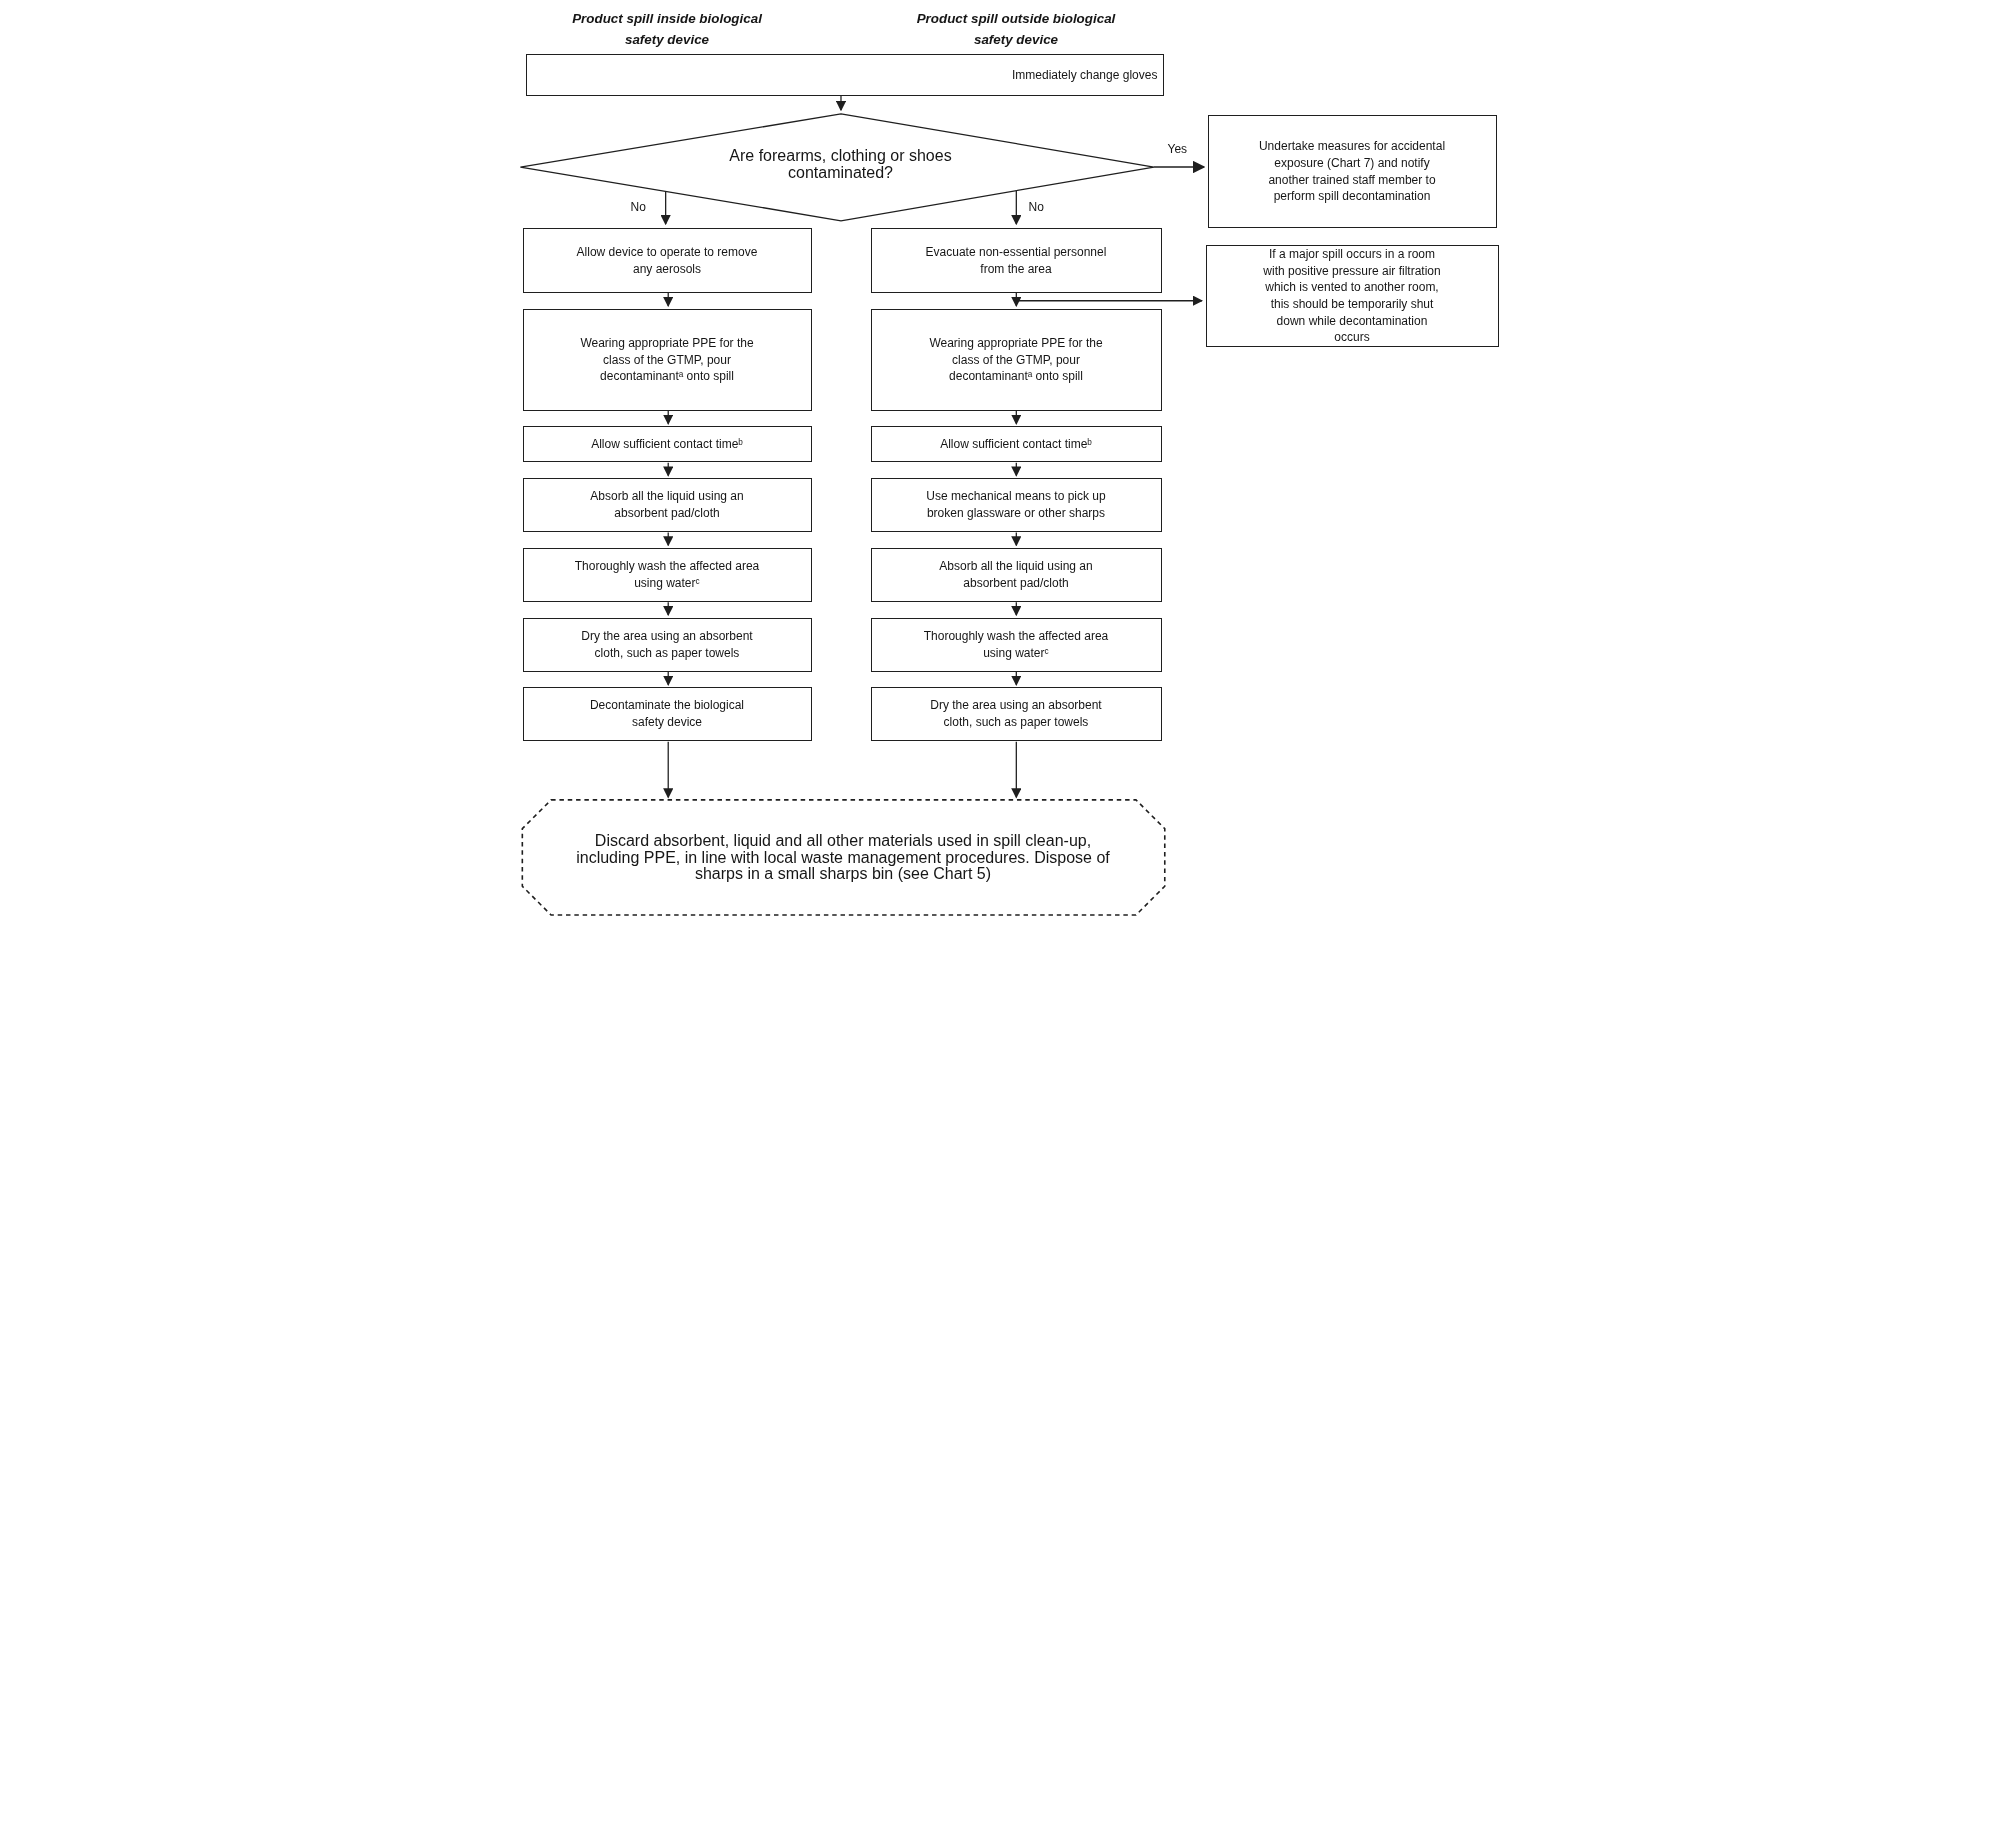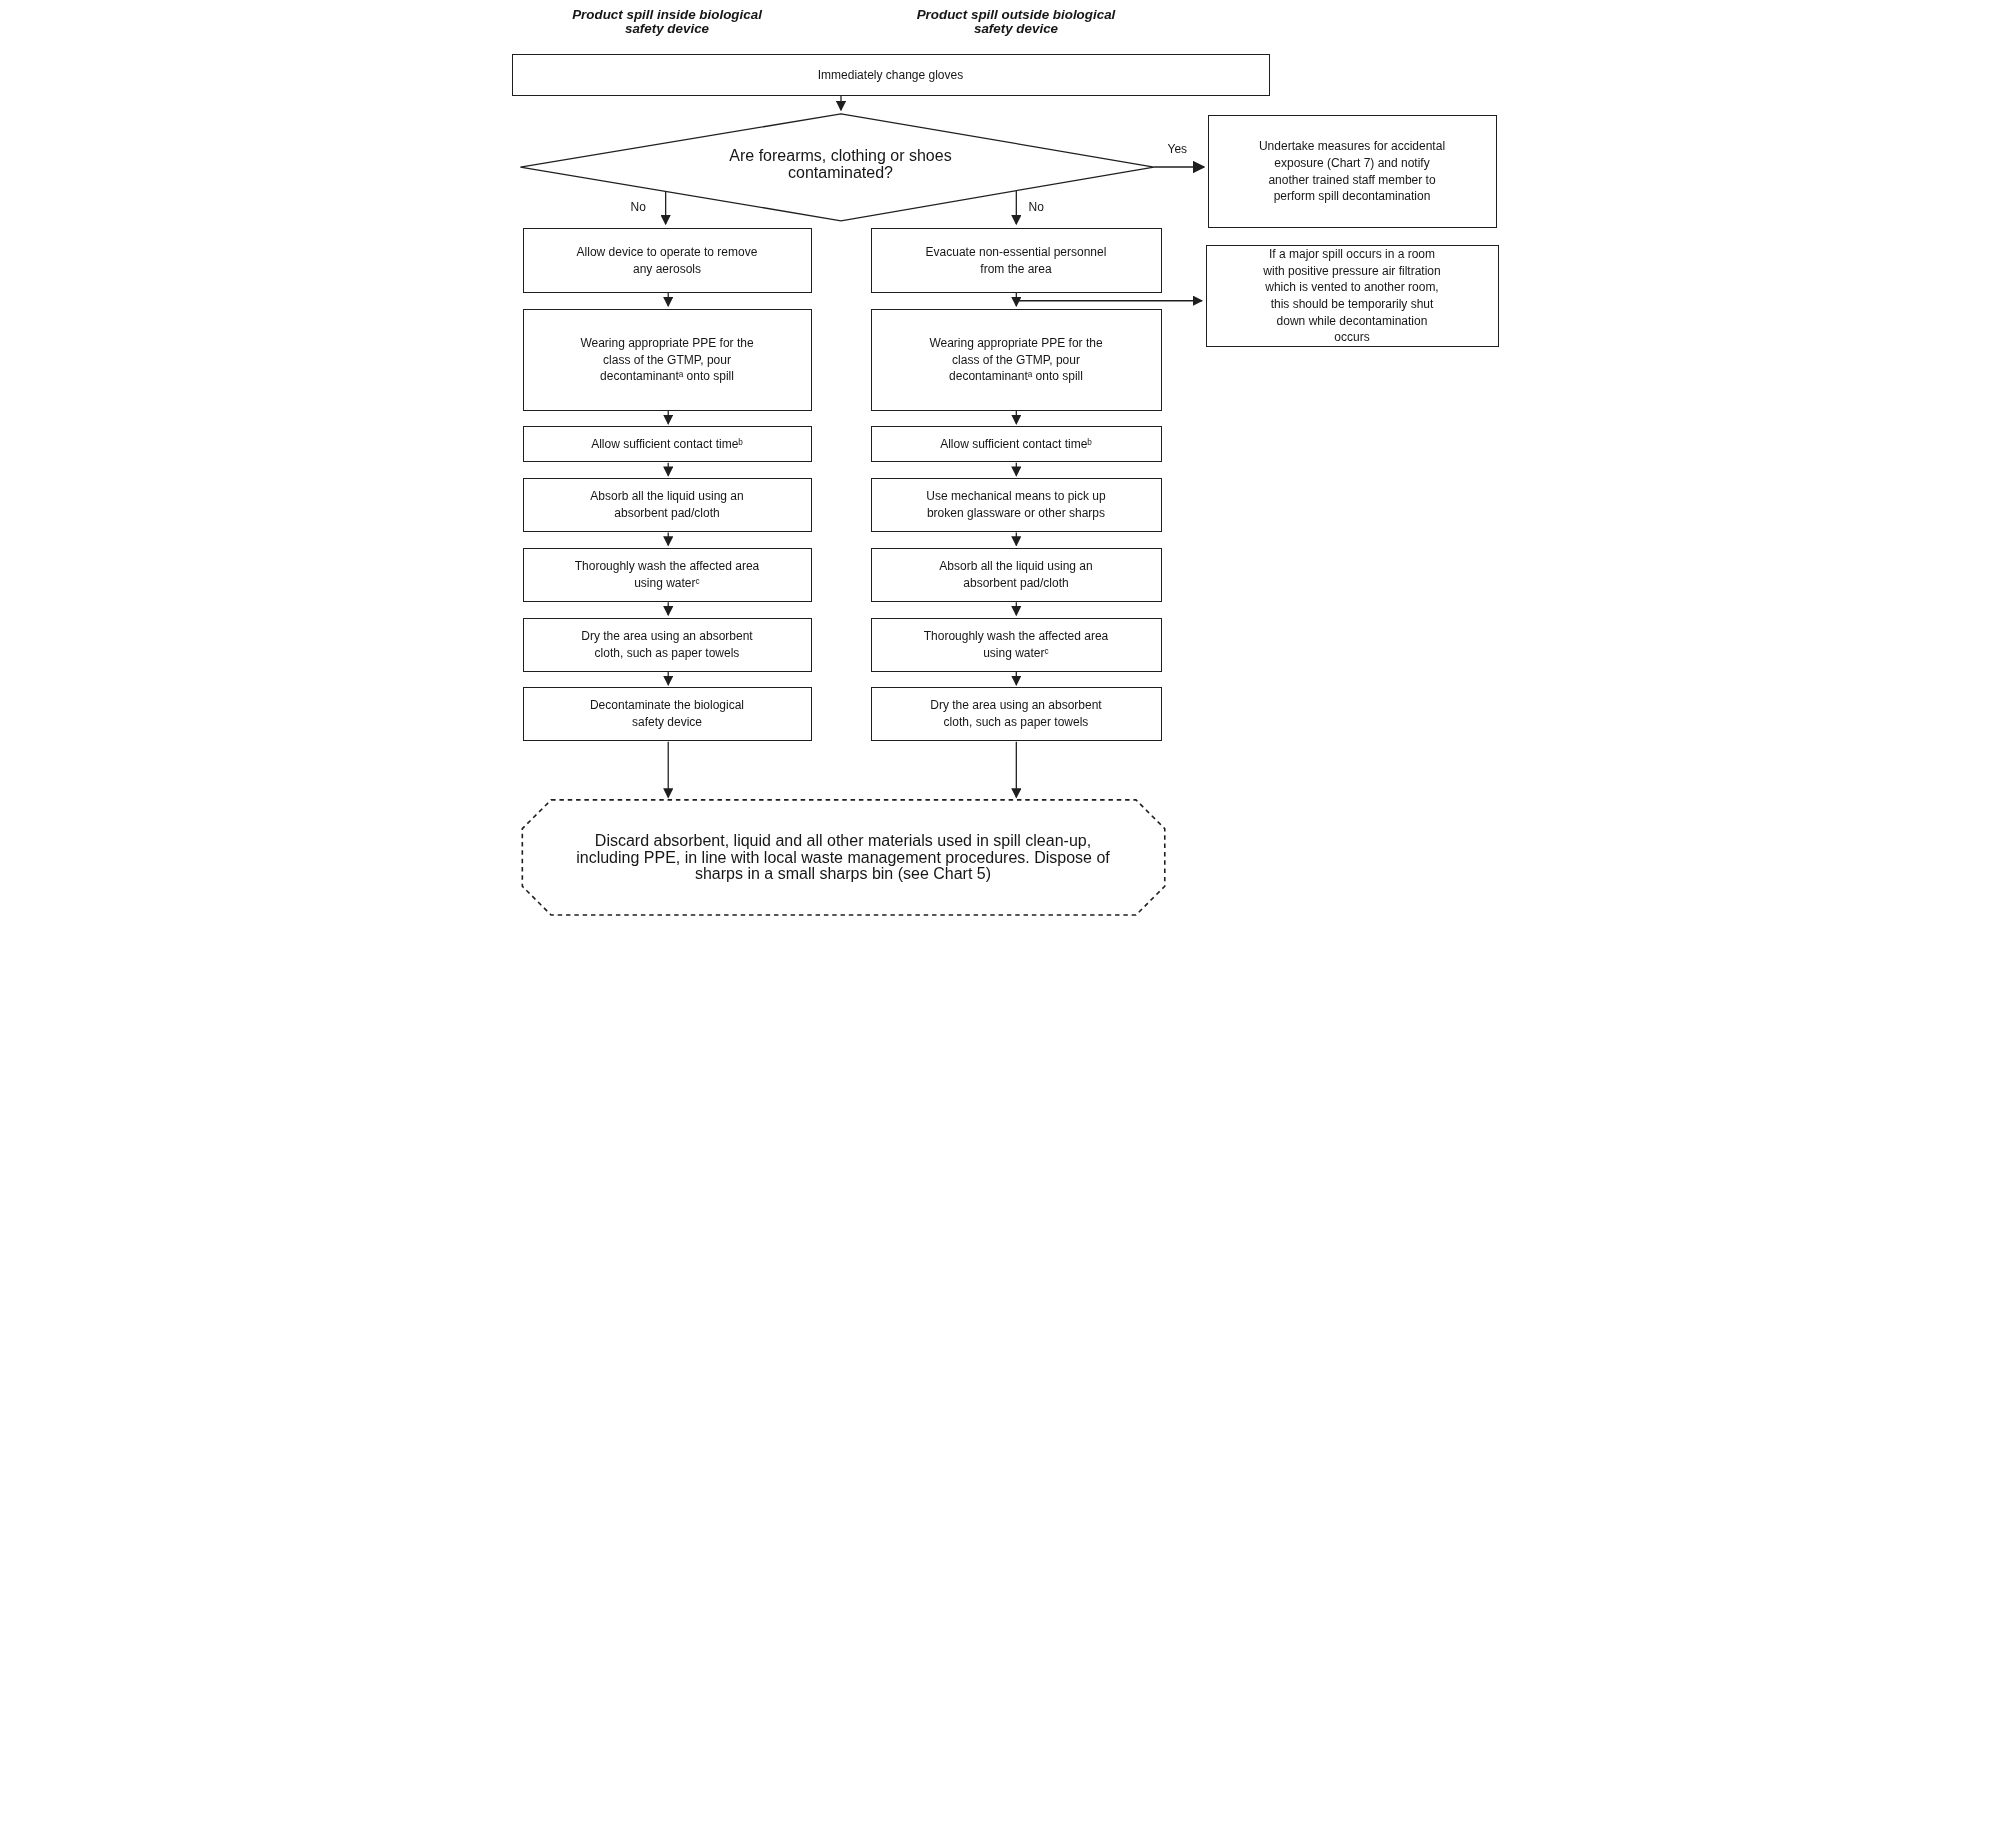--- a/index.html
+++ b/index.html
@@ -25,21 +25,21 @@
   .float-text{
     position:absolute;
     display:flex;align-items:center;justify-content:center;
     text-align:center;
     font-size:16px;line-height:16.6px;
   }
   .txt{white-space:pre-line;}
   .hdr{
     position:absolute;
     font-weight:bold;font-style:italic;
-    font-size:13.4px;line-height:14px;
+    font-size:13.4px;line-height:21px;
     text-align:center;white-space:pre-line;
   }
   .lbl{
     position:absolute;
     font-size:12px;line-height:14px;
   }
 </style>
 </head>
 <body>
 
@@ -78,21 +78,21 @@
     <line x1="800" y1="1159" x2="800" y2="1246" stroke="#1f1f1f" stroke-width="2" marker-end="url(#arrow)"></line>
 
     <line x1="800" y1="470" x2="1090" y2="470" stroke="#1f1f1f" stroke-width="2" marker-end="url(#arrow)"></line>
   </svg>
 
   <div class="hdr" style="left:29px;top:7.7px;width:269px;">Product spill inside biological
 safety device</div>
   <div class="hdr" style="left:378px;top:7.7px;width:269px;">Product spill outside biological
 safety device</div>
 
-  <div class="box" style="left:8px;top:54px;width:758px;height:42px;">
+  <div class="box" style="left:22px;top:54px;width:638px;height:42px;justify-content:flex-end;">
     <span class="txt">Immediately change gloves</span>
   </div>
 
   <div class="float-text" style="left:177px;top:146px;width:320px;height:38px;">
     <span class="txt">Are forearms, clothing or shoes
 contaminated?</span>
   </div>
   <div class="lbl" style="left:664px;top:142px;">Yes</div>
   <div class="lbl" style="left:127px;top:200px;">No</div>
   <div class="lbl" style="left:525px;top:200px;">No</div>

